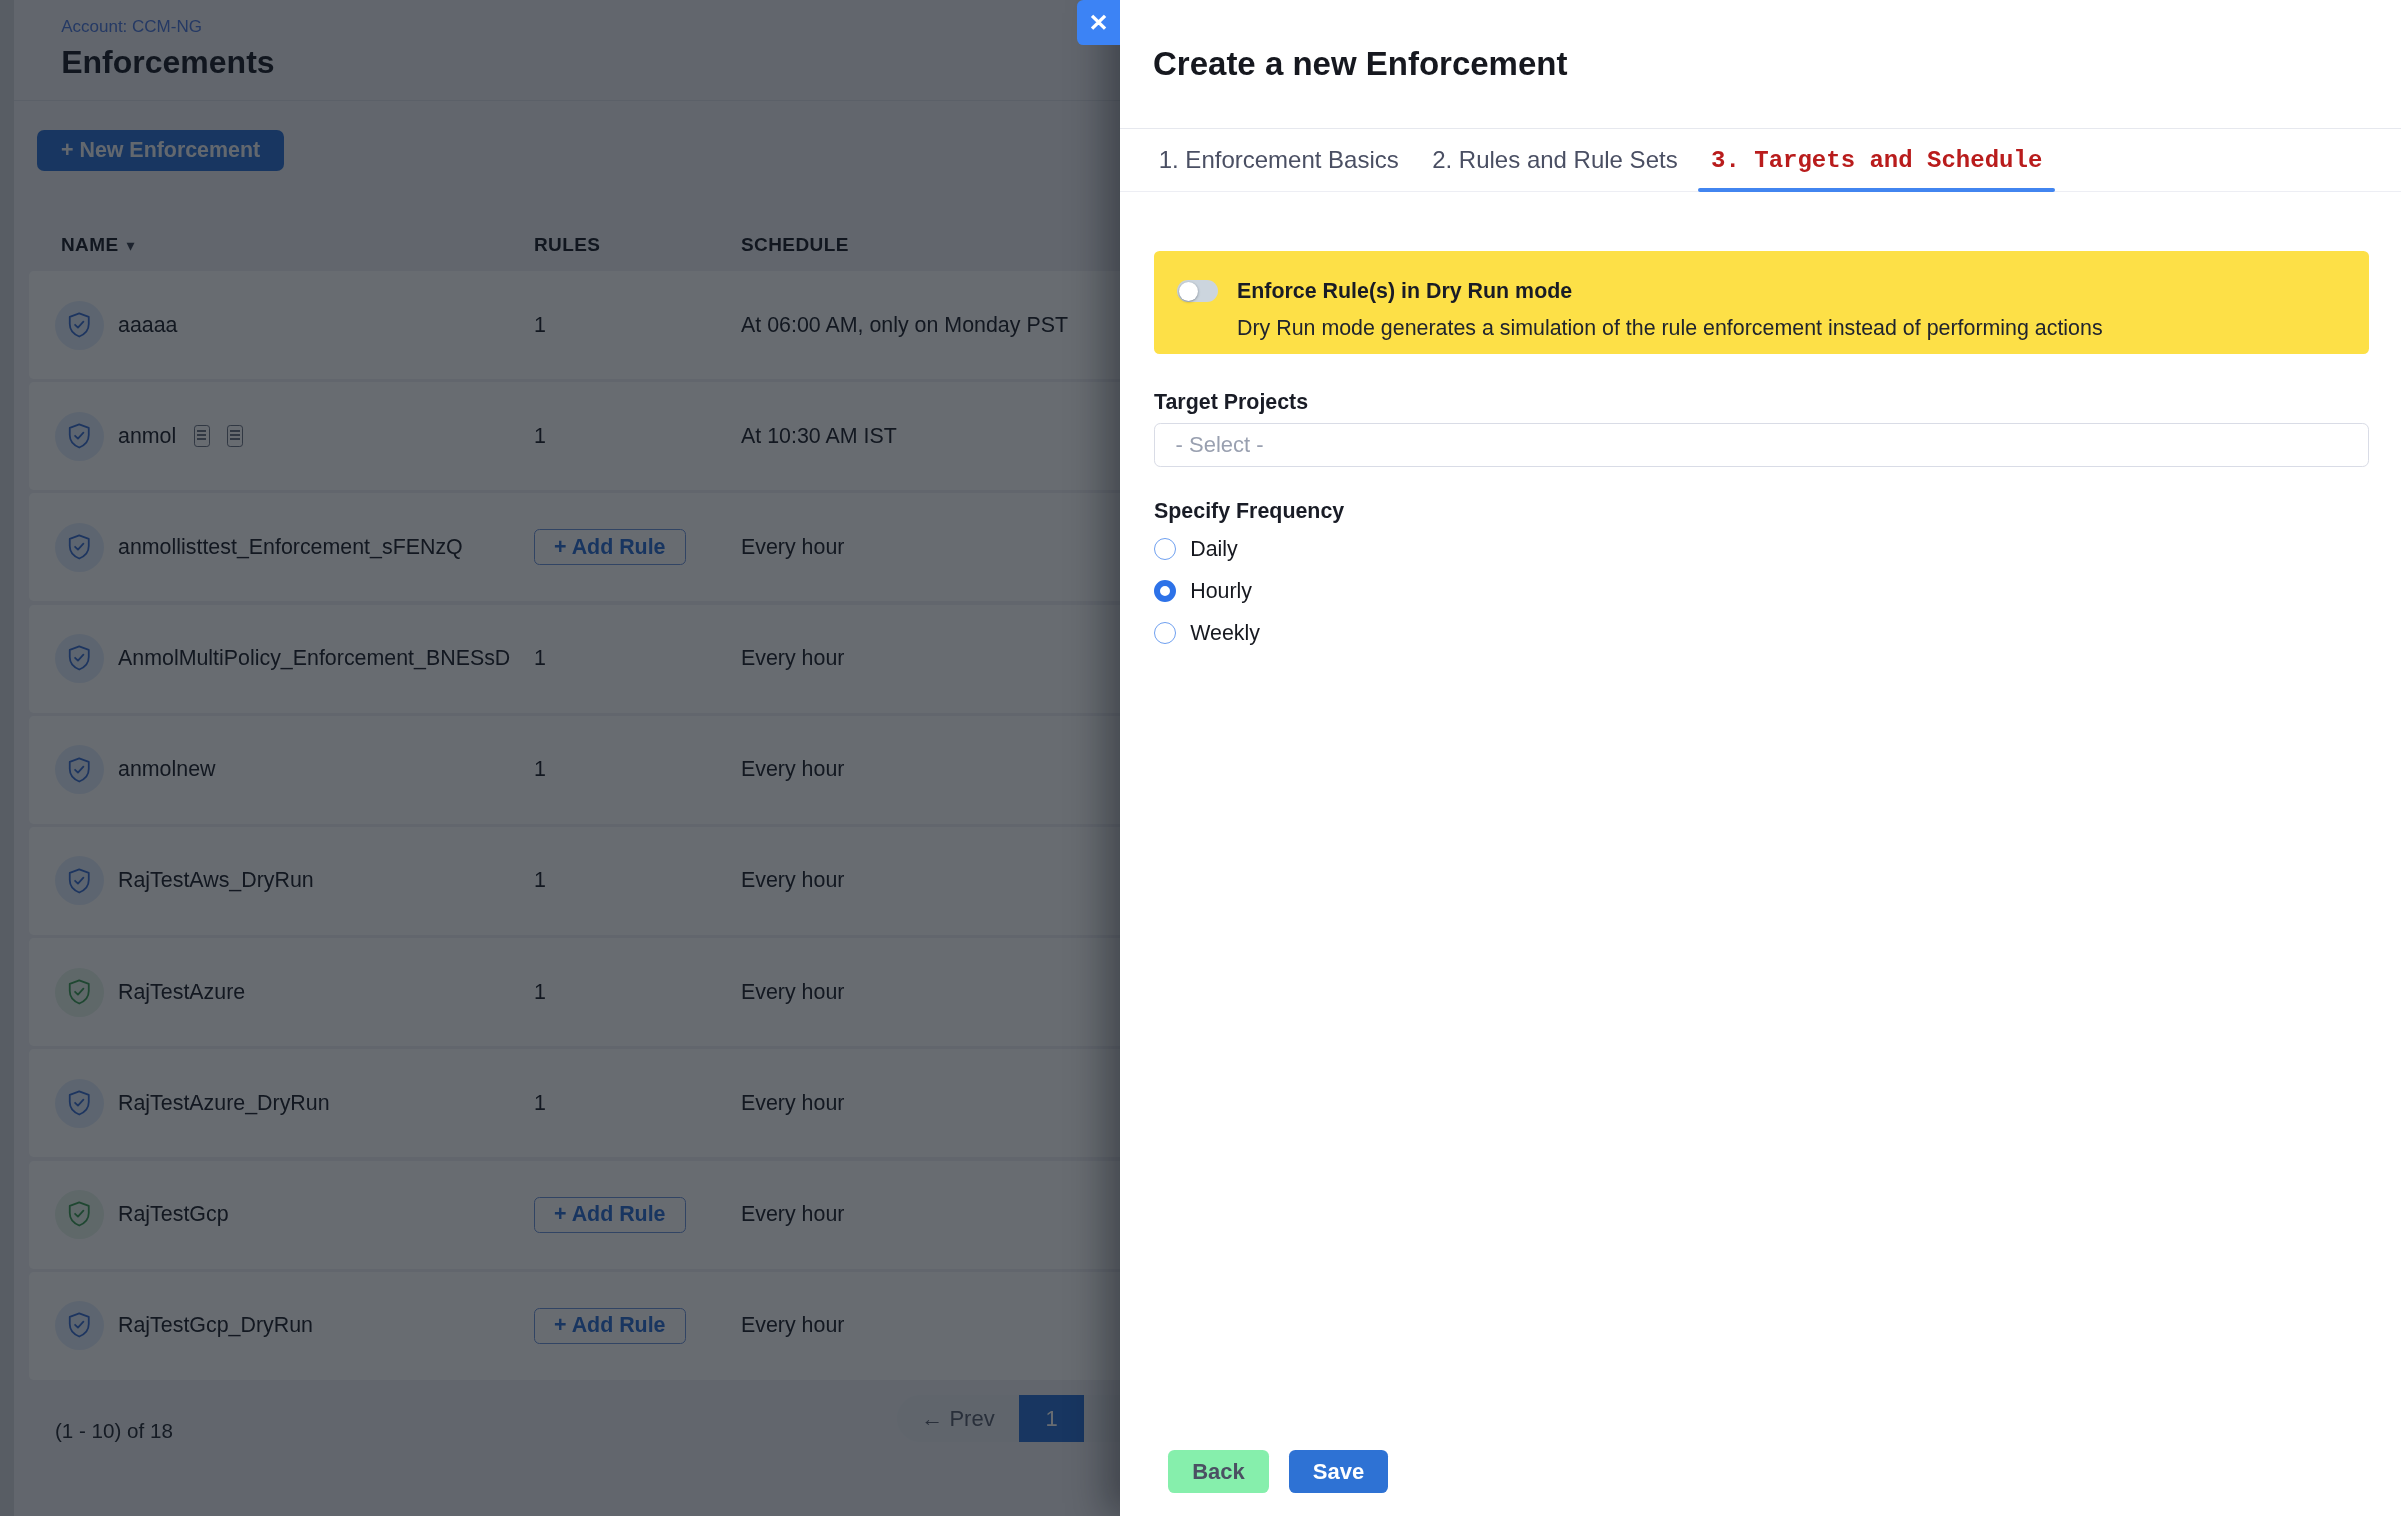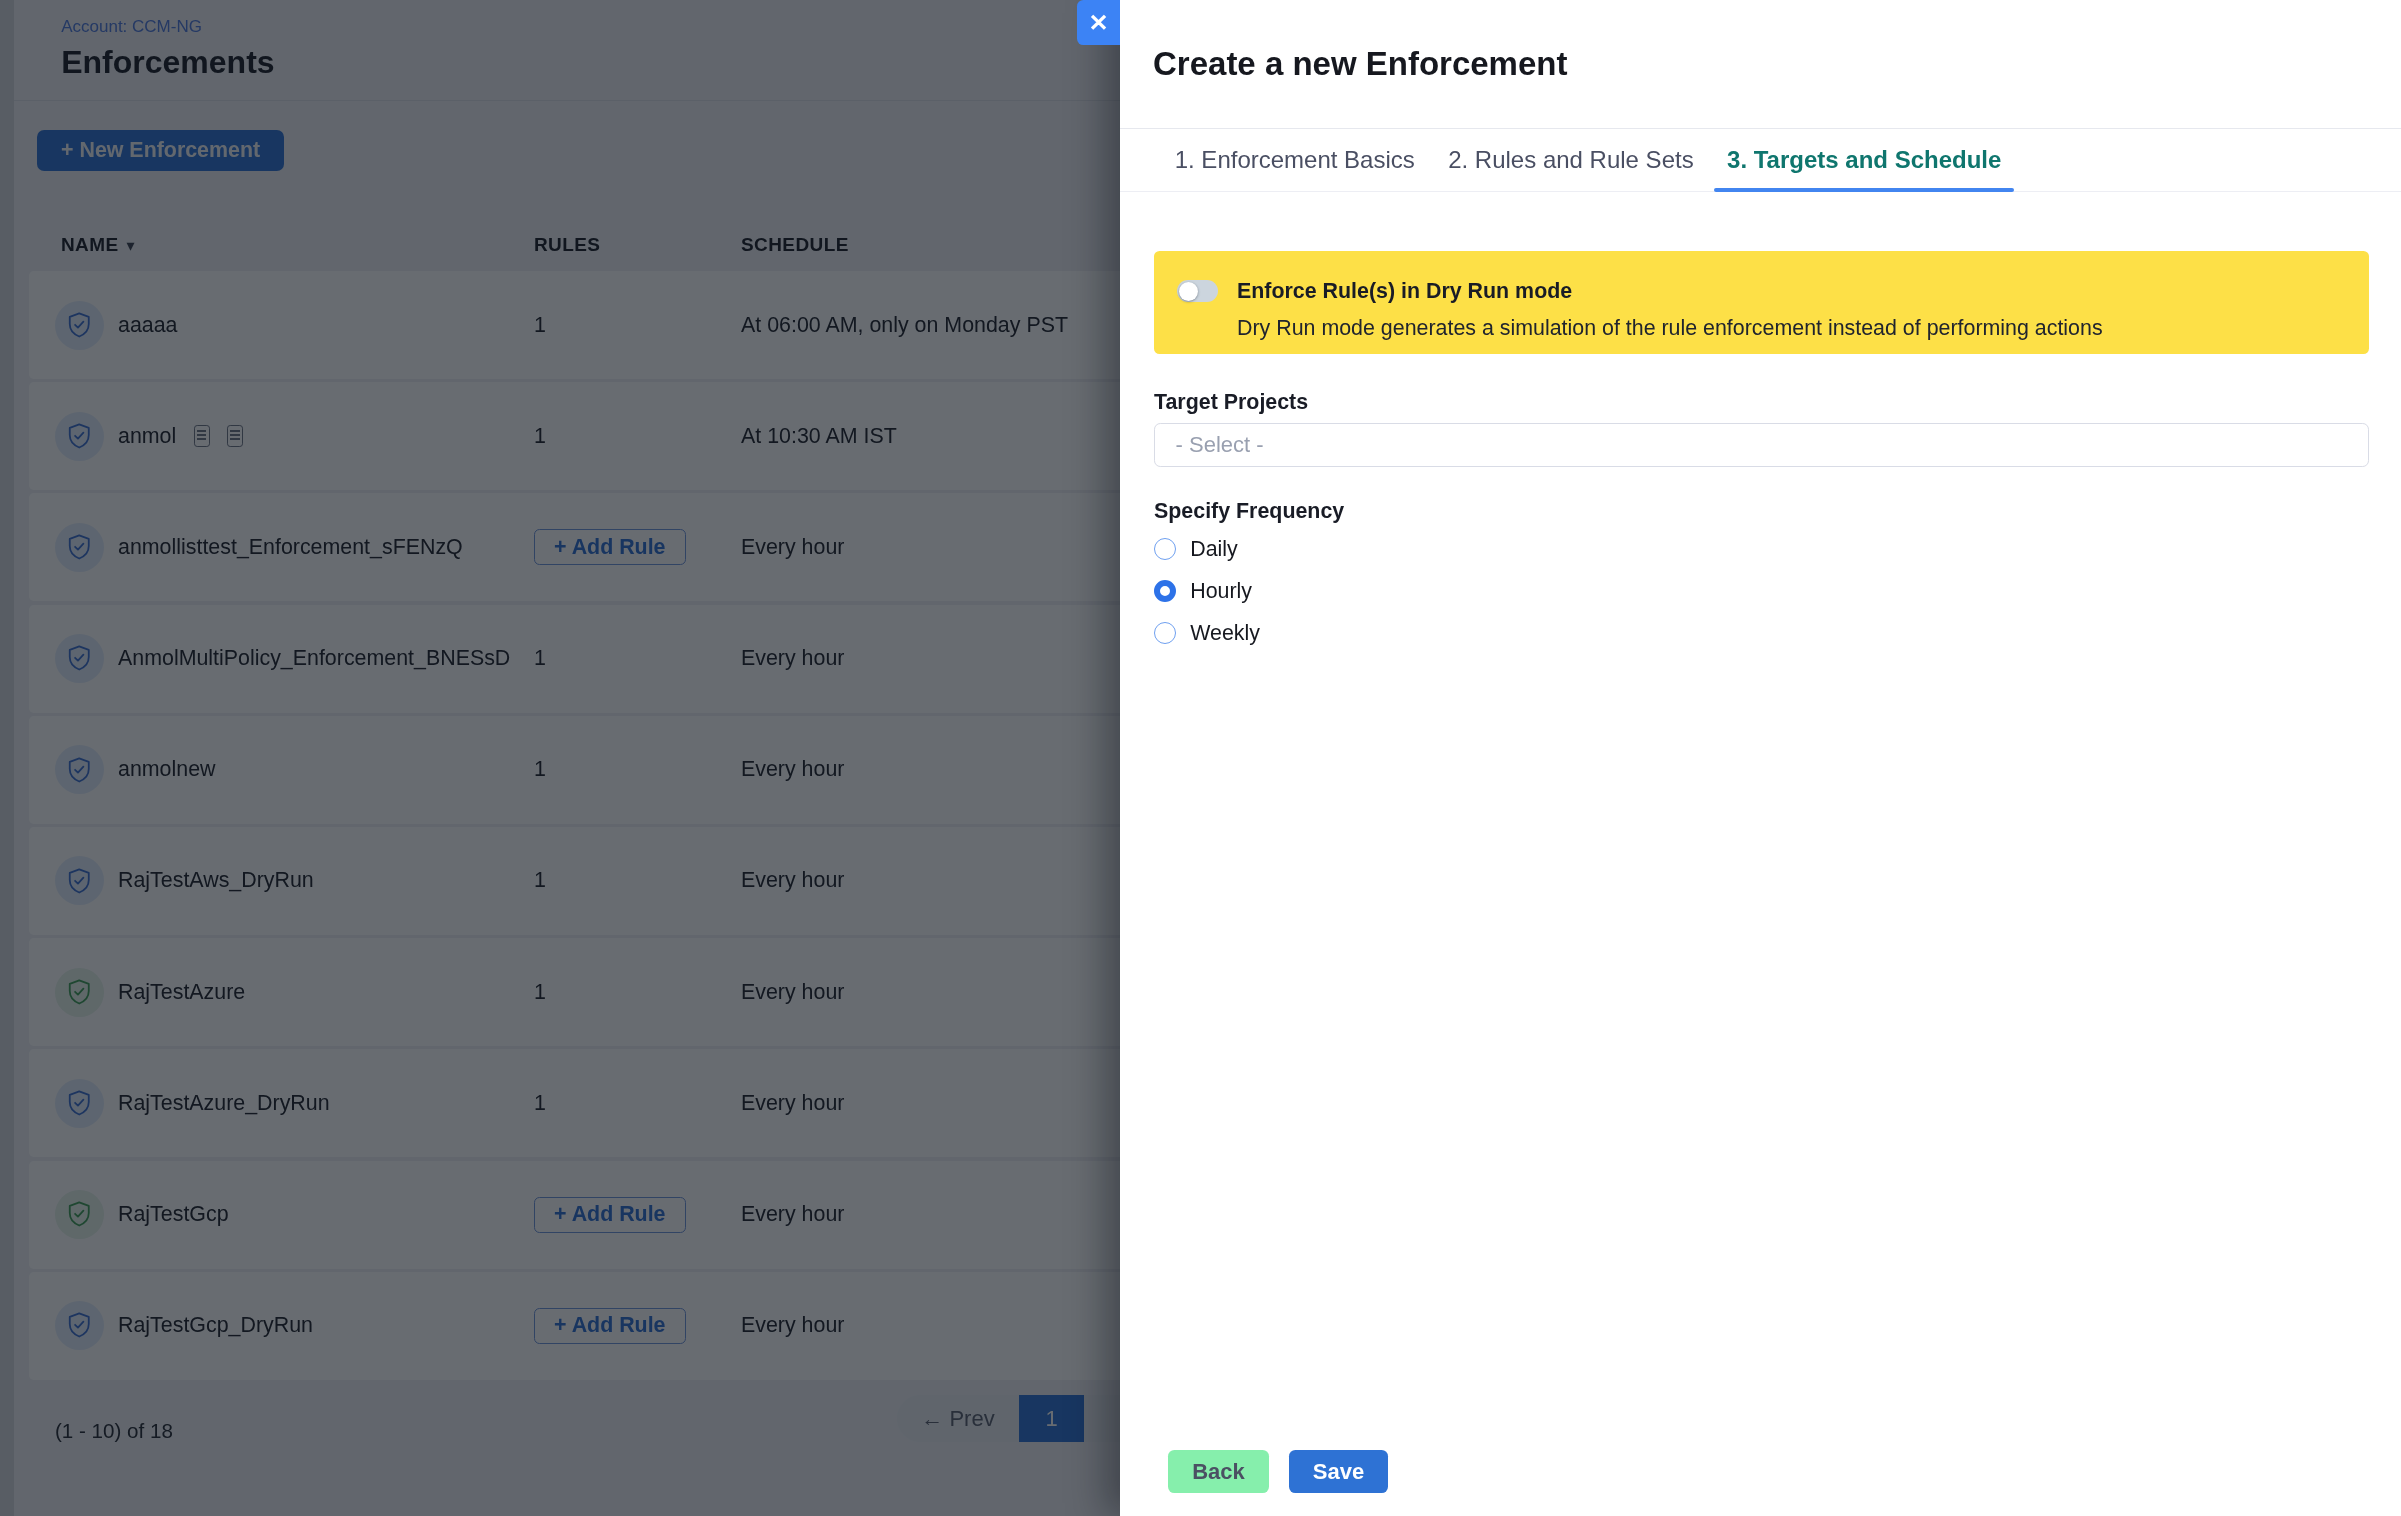--- a/index.html
+++ b/index.html
@@ -59,24 +59,24 @@
     position:absolute; top:0; bottom:0; left:1120px; right:0; background:#ffffff; z-index:10;
     box-shadow:-14.2px 0 36px rgba(6,10,18,0.38);
   }
   .close-btn{
     position:absolute; left:-43px; top:0; width:43px; height:45px;
     background:#3c83f5; border:none; border-radius:6.3px 0 0 6.3px;
     color:#fff; font-size:24px; font-weight:700; cursor:pointer; line-height:45px; text-align:center;
   }
   .drawer-header{ height:129px; display:flex; align-items:center; padding-left:33px; border-bottom:0.8px solid #e6e8ee; }
   .drawer-title{ font-size:33px; font-weight:700; color:#16181f; }
-  .tabbar{ height:63px; display:flex; align-items:center; padding-left:42px; border-bottom:0.8px solid #edeef4; }
+  .tabbar{ height:63px; display:flex; align-items:center; padding-left:26px; border-bottom:0.8px solid #edeef4; }
   .tab{ position:relative; height:63px; display:flex; align-items:center; padding:0 12.7px; margin-right:8px;
     font-size:24px; color:#4a4f63; font-weight:500; background:none; border:none; cursor:pointer; white-space:nowrap; }
-  .tab.active{ color:#0f766e; font-weight:700; }
+  .tab.active{ color:#b91c1c; font-weight:700;font-family:Liberation Mono, monospace; }
   .tab.active::after{ content:""; position:absolute; left:0; right:0; bottom:-0.8px; height:4px; background:#4285f0; border-radius:2.4px; }
   .drawer-content{ padding:59px 32px 0 34px; }
   .dryrun-banner{
     background:#fde047; border-radius:5.5px; padding:26px 24px 0 23px; height:103px; margin-bottom:36px;
     display:flex; align-items:flex-start; gap:19px;
   }
   .toggle{ width:41px; height:22px; background:#ccd5de; border-radius:11px; position:relative; flex:0 0 auto; margin-top:3.2px; cursor:pointer; border:none; }
   .toggle-knob{ position:absolute; left:1.6px; top:1.6px; width:19px; height:19px; border-radius:50%;
     background:#fff; box-shadow:0 0.8px 2.4px rgba(20,30,45,0.45); }
   .dryrun-text .dryrun-title{ font-size:21.4px; font-weight:700; color:#191c26; line-height:28.5px; }

